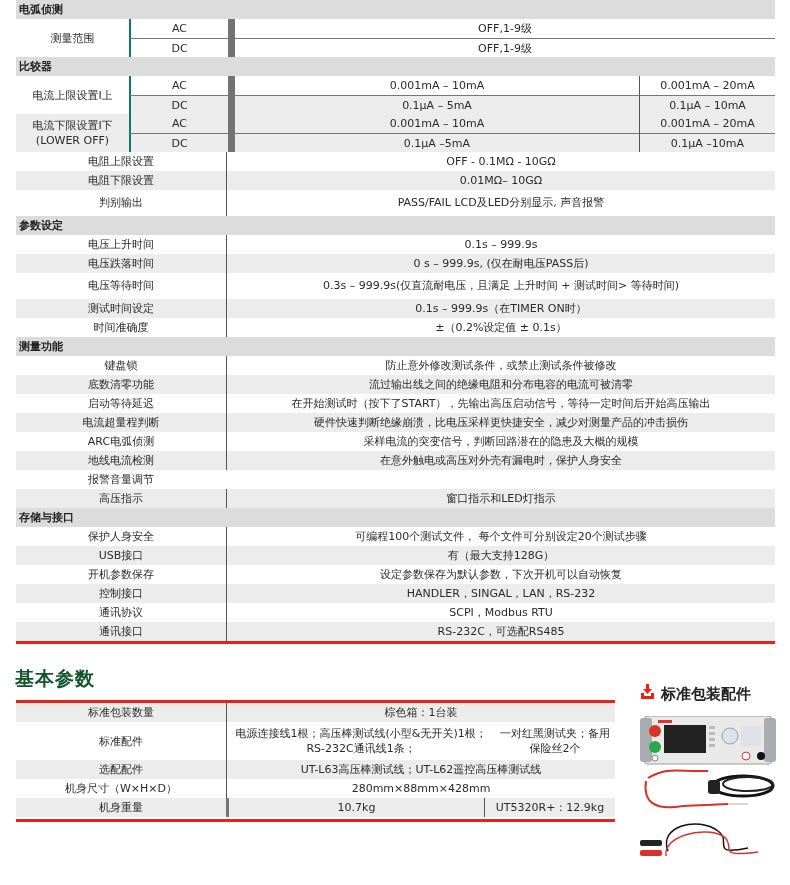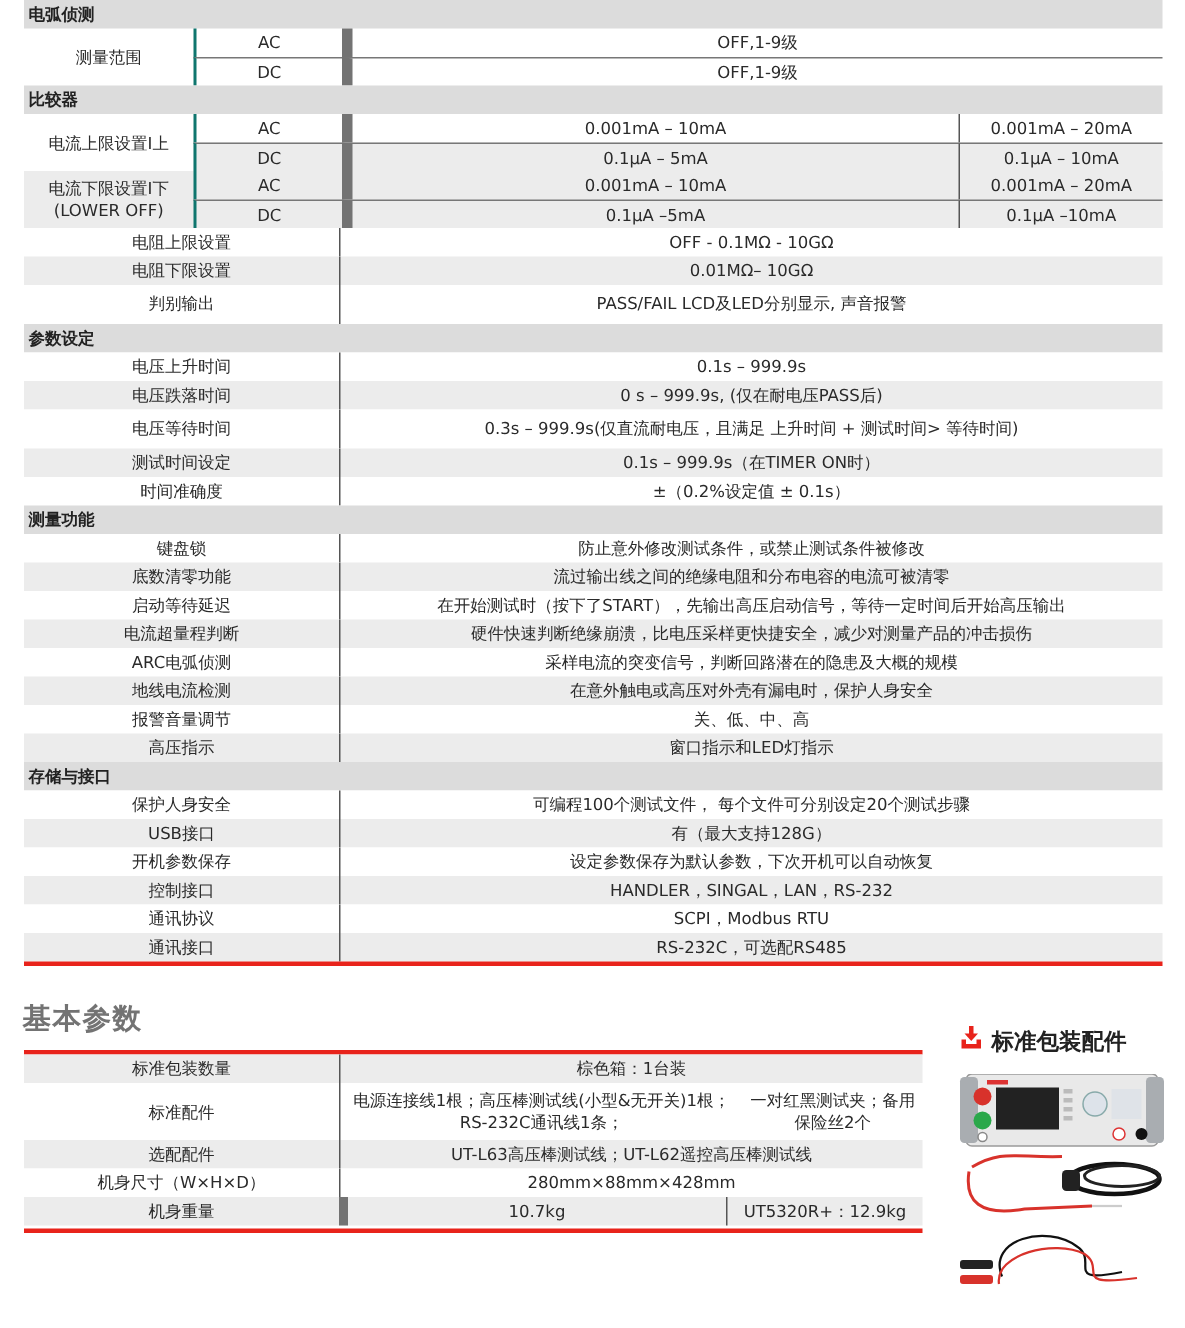--- a/index.html
+++ b/index.html
@@ -17,27 +17,27 @@
   .grp { display:flex; position:relative; }
   .grp .glbl { width:113px; flex:none; display:flex; align-items:center; justify-content:center; text-align:center; line-height:15px; }
   .grp .gsub { flex:1; }
   .srow { display:flex; height:19px; line-height:19px; }
   .srow .sub { width:97px; flex:none; text-align:center; border-left:2px solid #0f766e; }
   .srow .v1 { flex:1; text-align:center; border-left:7px solid #737373; }
   .srow .v2 { width:135px; flex:none; text-align:center; border-left:1px solid #555; }
   .srow.bt .sub, .srow.bt .v1, .srow.bt .v2 { border-top:1px solid #777; }
   .srow.bt { height:19px; }
   .redline { position:absolute; left:16px; height:3px; background:#e8231b; }
-  .title { position:absolute; left:15px; top:666px; font-size:19px; font-weight:bold; color:#737373; letter-spacing:1px; }
+  .title { position:absolute; left:15px; top:666px; font-size:19px; font-weight:bold; color:#14532d; letter-spacing:1px; }
   .basic { position:absolute; left:16px; top:703px; width:599px; }
   .basic .lbl { width:210px; }
   .twoline { height:38px; line-height:15px; }
   .twoline .lbl { display:flex; align-items:center; justify-content:center; }
   .twoline .val { display:flex; flex-direction:row; align-items:center; justify-content:center; }
-  .wsplit { display:flex; flex:1; border-left:6px solid #737373; }
+  .wsplit { display:flex; flex:1; border-left:3px solid #737373; }
   .wsplit .w1 { flex:1; text-align:center; }
   .wsplit .w2 { width:130px; text-align:center; border-left:1px solid #555; }
   .acc-head { position:absolute; left:640px; top:684px; font-size:15px; font-weight:bold; color:#222; display:flex; align-items:flex-end; gap:6px; }
   .acc-img { position:absolute; left:638px; top:716px; width:140px; width:140px; height:150px; }
 </style>
 </head>
 <body>
 
 <div class="spec">
 
@@ -153,21 +153,20 @@
   <div class="row wht">
       <div class="lbl">ARC电弧侦测</div>
       <div class="val">采样电流的突变信号，判断回路潜在的隐患及大概的规模</div>
     </div>
   <div class="row alt">
       <div class="lbl">地线电流检测</div>
       <div class="val">在意外触电或高压对外壳有漏电时，保护人身安全</div>
     </div>
   <div class="row wht">
       <div class="lbl">报警音量调节</div>
-      <div class="val">关、低、中、高</div>
     </div>
   <div class="row alt">
       <div class="lbl">高压指示</div>
       <div class="val">窗口指示和LED灯指示</div>
     </div>
 
   <div class="row sec">
       <span>存储与接口</span>
     </div>
   <div class="row wht">

